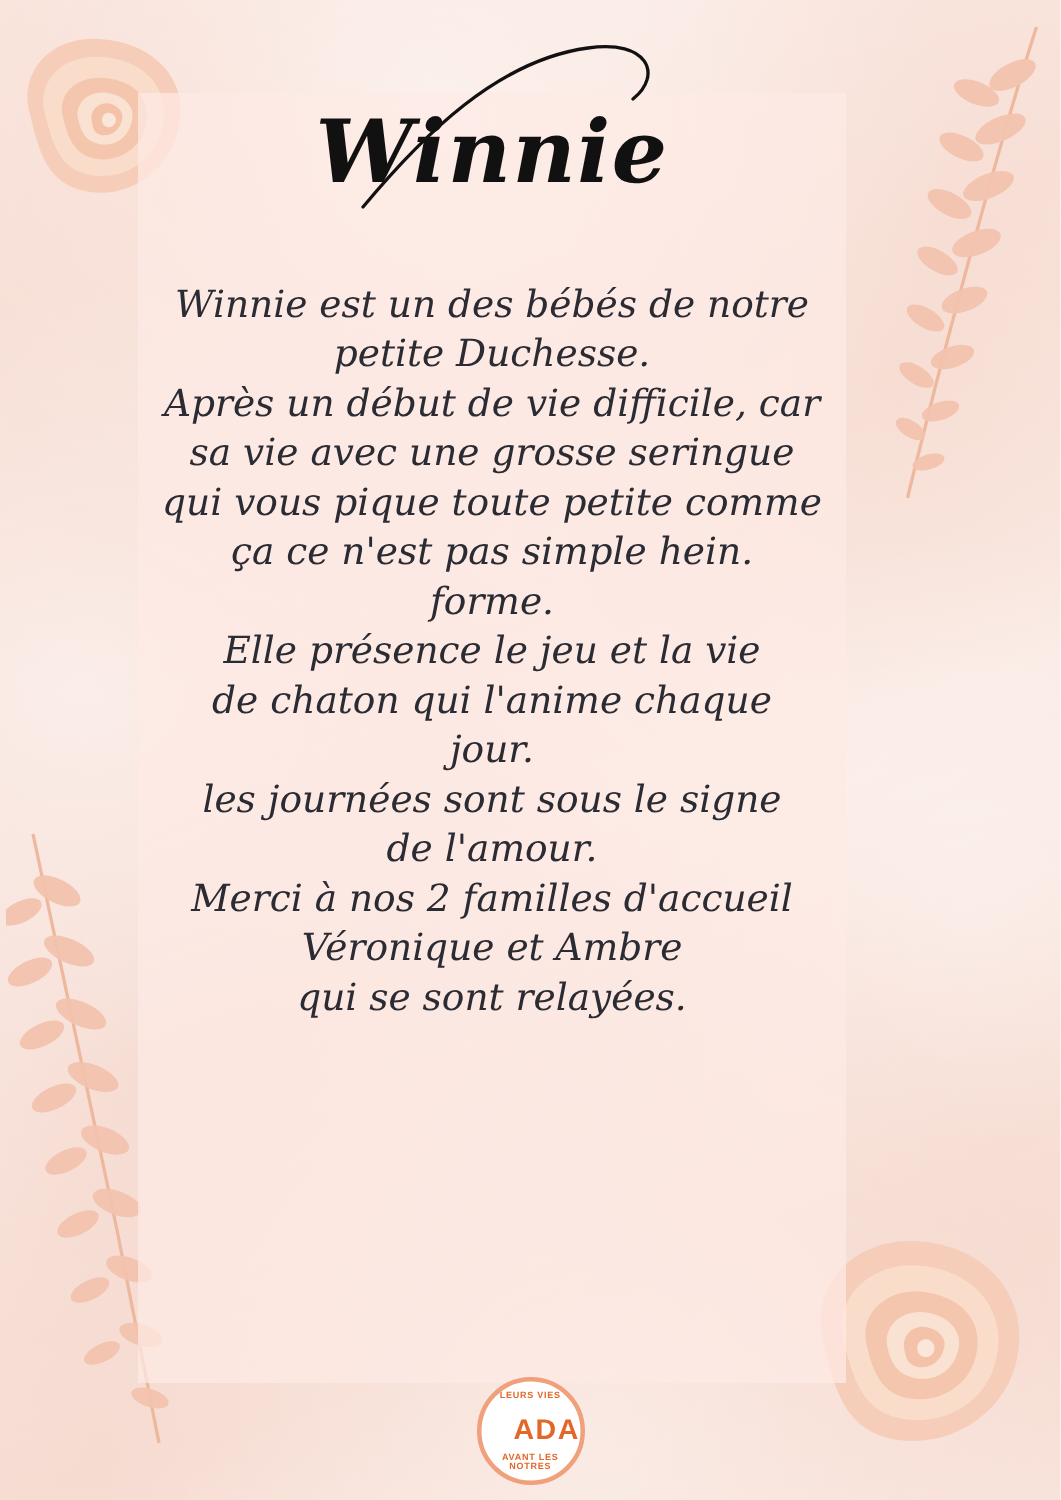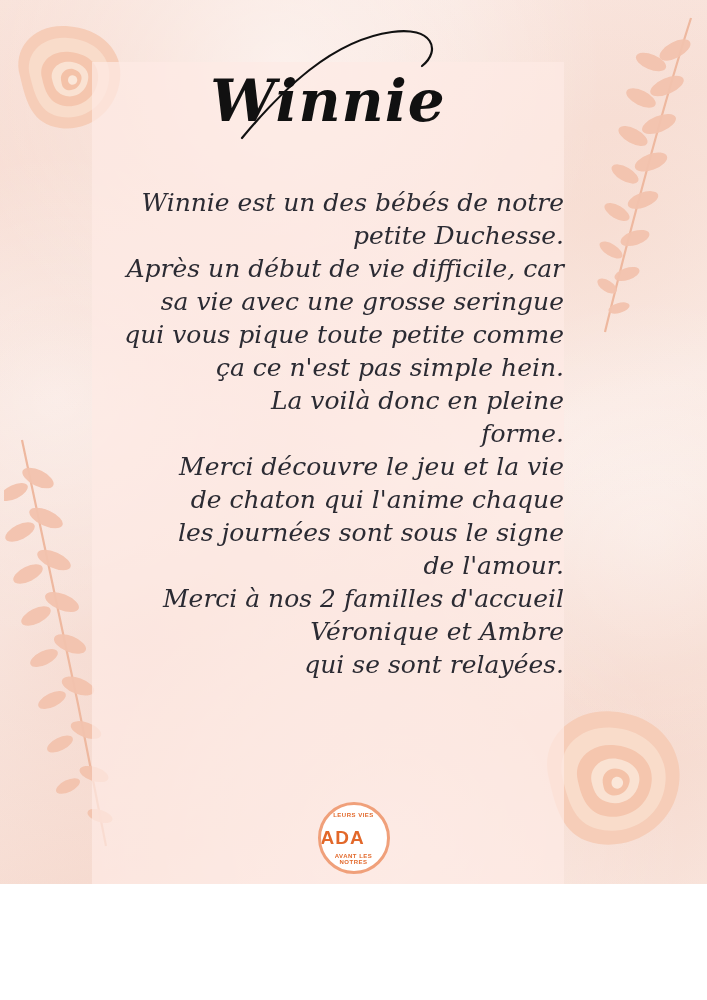--- a/index.html
+++ b/index.html
@@ -3,21 +3,21 @@
 <meta charset="utf-8">
 <style>
   html, body {
     margin: 0;
     padding: 0;
     background: #ffffff;
   }
   #page {
     position: relative;
     width: 707px;
-    height: 884px;
+    height: 1000px;
     overflow: hidden;
     background:
       radial-gradient(ellipse 70% 50% at 18% 12%, rgba(243,205,190,0.55), rgba(243,205,190,0) 70%),
       radial-gradient(ellipse 60% 45% at 85% 25%, rgba(245,214,200,0.5), rgba(245,214,200,0) 70%),
       radial-gradient(ellipse 75% 55% at 20% 72%, rgba(240,200,186,0.45), rgba(240,200,186,0) 72%),
       radial-gradient(ellipse 70% 50% at 80% 88%, rgba(243,208,194,0.5), rgba(243,208,194,0) 72%),
       linear-gradient(160deg, #fbeae4 0%, #f8e2da 30%, #fbeee9 55%, #f7ded4 80%, #fae9e2 100%);
     font-family: "Liberation Serif", serif;
   }
   
@@ -83,21 +83,21 @@
     height: 130px;
     z-index: 4;
     pointer-events: none;
   }
 
   .poem {
     position: absolute;
     left: 92px;
     top: 186px;
     width: 472px;
-    text-align: right;
+    text-align: center;
     font-family: "DejaVu Serif", serif;
     font-style: italic;
     font-size: 25px;
     line-height: 33px;
     color: #2b2b33;
     z-index: 5;
   }
   .poem .line { display: block; white-space: nowrap; }
 
   
@@ -121,21 +121,21 @@
     width: 100%;
     height: 100%;
     border-radius: 50%;
     overflow: hidden;
   }
   .logo-text {
     position: absolute;
     left: 0; right: 0;
     top: 50%;
     transform: translateY(-50%);
-    text-align: left;
+    text-align: right;
     font-family: "Liberation Sans", sans-serif;
     font-weight: bold;
     font-size: 19px;
     color: #e2682a;
     letter-spacing: 1px;
   }
   .logo-top, .logo-bottom {
     position: absolute;
     left: 0; right: 0;
     text-align: center;
@@ -231,24 +231,24 @@
 
   <div class="title">Winnie</div>
 
   <div class="poem">
     <span class="line">Winnie est un des bébés de notre</span>
     <span class="line">petite Duchesse.</span>
     <span class="line">Après un début de vie difficile, car</span>
     <span class="line">sa vie avec une grosse seringue</span>
     <span class="line">qui vous pique toute petite comme</span>
     <span class="line">ça ce n'est pas simple hein.</span>
-    <span class="line">La voilà donc en pleine</span>
     <span class="line">forme.</span>
-    <span class="line">Merci découvre le jeu et la vie</span>
+    <span class="line">Elle présence le jeu et la vie</span>
     <span class="line">de chaton qui l'anime chaque</span>
+    <span class="line">jour.</span>
     <span class="line">les journées sont sous le signe</span>
     <span class="line">de l'amour.</span>
     <span class="line">Merci à nos 2 familles d'accueil</span>
     <span class="line">Véronique et Ambre</span>
     <span class="line">qui se sont relayées.</span>
   </div>
 
   <div class="logo">
     <div class="logo-inner">
       <div class="logo-top">LEURS VIES</div>

